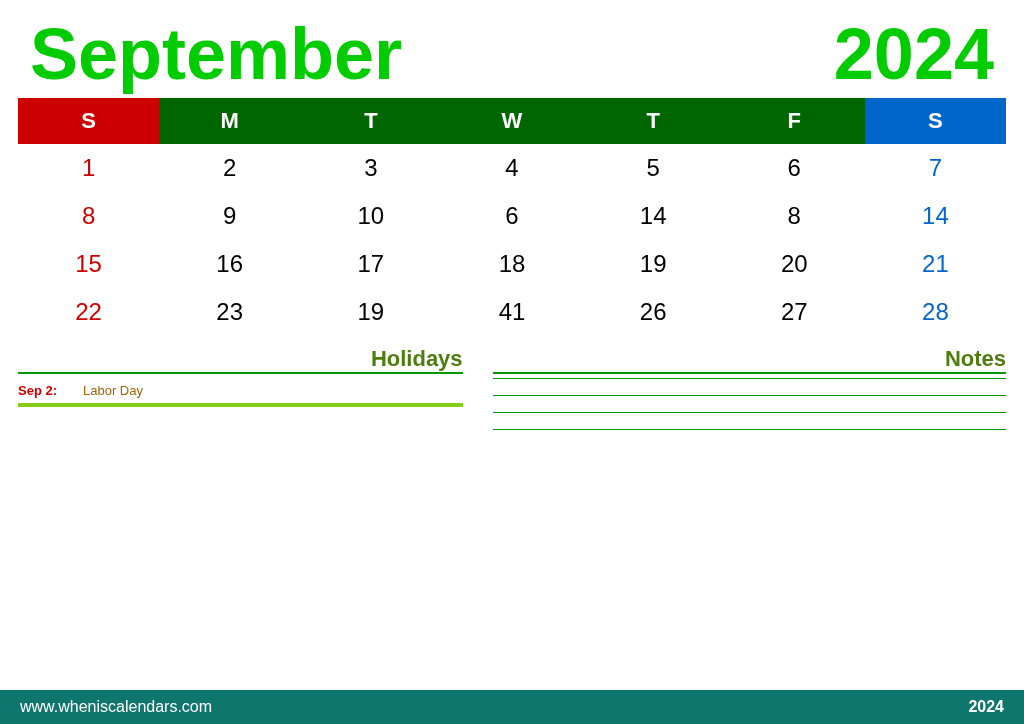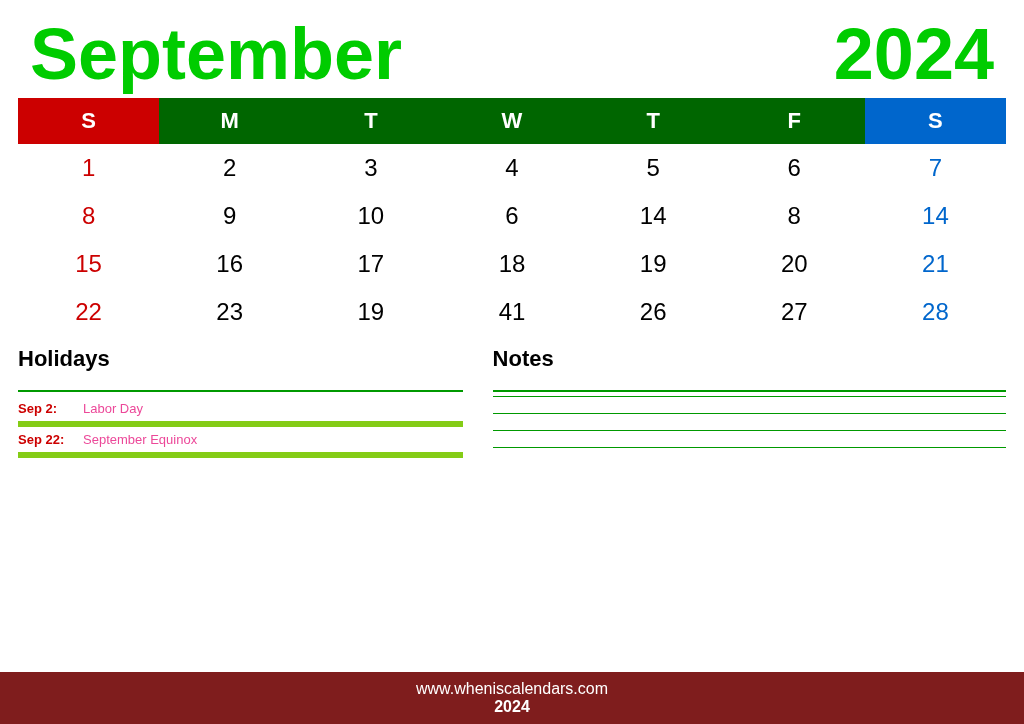--- a/index.html
+++ b/index.html
@@ -75,66 +75,65 @@
     .holidays-section {
       flex: 0 0 45%;
     }
     .notes-section {
       flex: 1;
     }
 
     .section-title {
       font-size: 22px;
       font-weight: bold;
-      color: #000000;
-      margin-bottom: 18px;
-      text-align: left;
+      color: #4d7c0f;
+      margin-bottom: 0;
+      text-align: right;
     }
 
     .section-divider {
       border: none;
       border-top: 2px solid #009900;
       margin-bottom: 4px;
     }
 
     .holiday-row {
       display: flex;
       align-items: center;
       padding: 5px 0;
-      border-bottom: 6px solid #84cc16;
+      border-bottom: 4px solid #84cc16;
       font-size: 13px;
     }
     .holiday-date {
       color: #cc0000;
       font-weight: bold;
       min-width: 65px;
     }
     .holiday-name {
-      color: #ec4899;
+      color: #a16207;
     }
 
     .notes-line {
       border: none;
       border-bottom: 1px solid #009900;
       margin-bottom: 16px;
       width: 100%;
     }
 
     
     .footer {
       position: absolute;
       bottom: 0;
       left: 0;
       right: 0;
-      background: #7f1d1d;
+      background: #0f766e;
       display: flex;
       justify-content: space-between;
       align-items: center;
       padding: 8px 20px;
-      flex-direction: column;
     }
     .footer-url {
       color: #ffffff;
       font-size: 16px;
     }
     .footer-year {
       color: #ffffff;
       font-size: 16px;
       font-weight: bold;
     }
@@ -204,24 +203,20 @@
 <div class="bottom-section">
 
   <div class="holidays-section">
     <div class="section-title">Holidays</div>
     <hr class="section-divider">
     <div id="holidays-list">
         <div class="holiday-row">
           <span class="holiday-date">Sep 2:</span>
           <span class="holiday-name">Labor Day</span>
         </div>
-        <div class="holiday-row">
-          <span class="holiday-date">Sep 22:</span>
-          <span class="holiday-name">September Equinox</span>
-        </div>
       </div>
   </div>
 
   <div class="notes-section">
     <div class="section-title">Notes</div>
     <hr class="section-divider">
     <div id="notes-lines">
         <hr class="notes-line">
         <hr class="notes-line">
         <hr class="notes-line">

